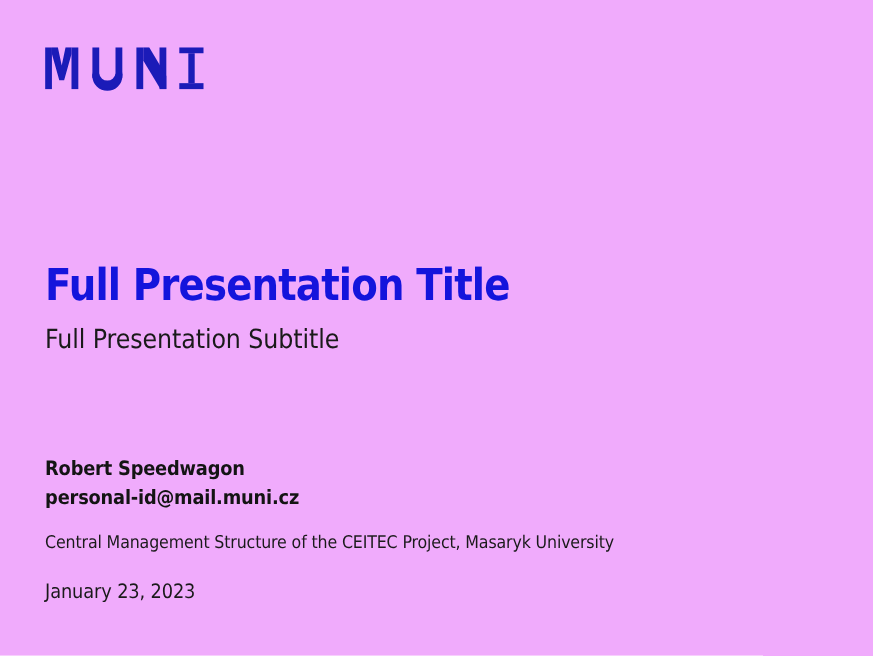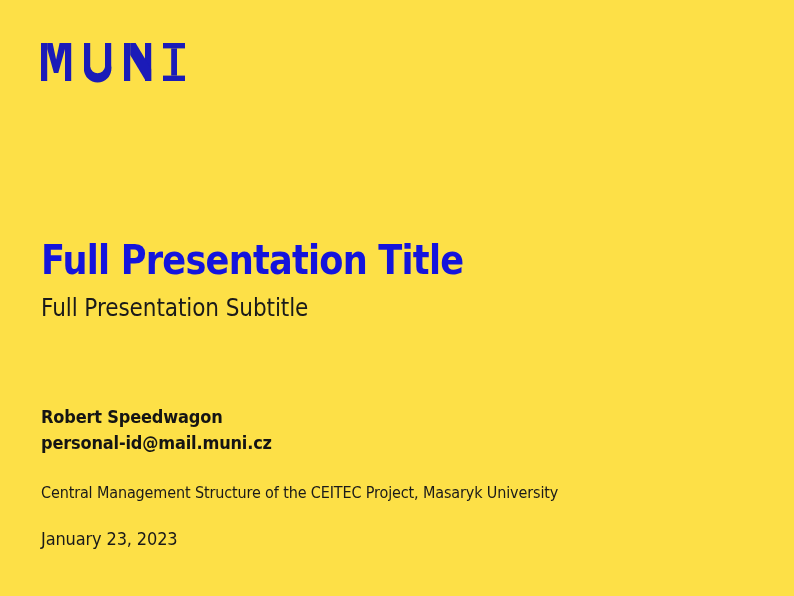--- a/index.html
+++ b/index.html
@@ -13,21 +13,21 @@
     height: 596px;
     background: #ffffff;
     font-family: "DejaVu Sans", sans-serif;
     overflow: hidden;
   }
 
   .slide {
     position: relative;
     width: 794px;
     height: 596px;
-    background: #fde047;
+    background: #f0abfc;
     box-sizing: border-box;
   }
 
   
   .logo {
     position: absolute;
     left: 41px;
     top: 43px;
     width: 150px;
     height: 40px;
@@ -69,21 +69,21 @@
     letter-spacing: -0.1px;
     transform: scaleX(0.90);
     transform-origin: left center;
     white-space: nowrap;
   }
 
   
   .author-block {
     position: absolute;
     left: 41px;
-    top: 404px;
+    top: 414px;
     width: 700px;
   }
 
   .author-name,
   .author-email {
     font-family: "DejaVu Sans", sans-serif;
     font-size: 18px;
     font-weight: bold;
     color: #141414;
     line-height: 1.42;

